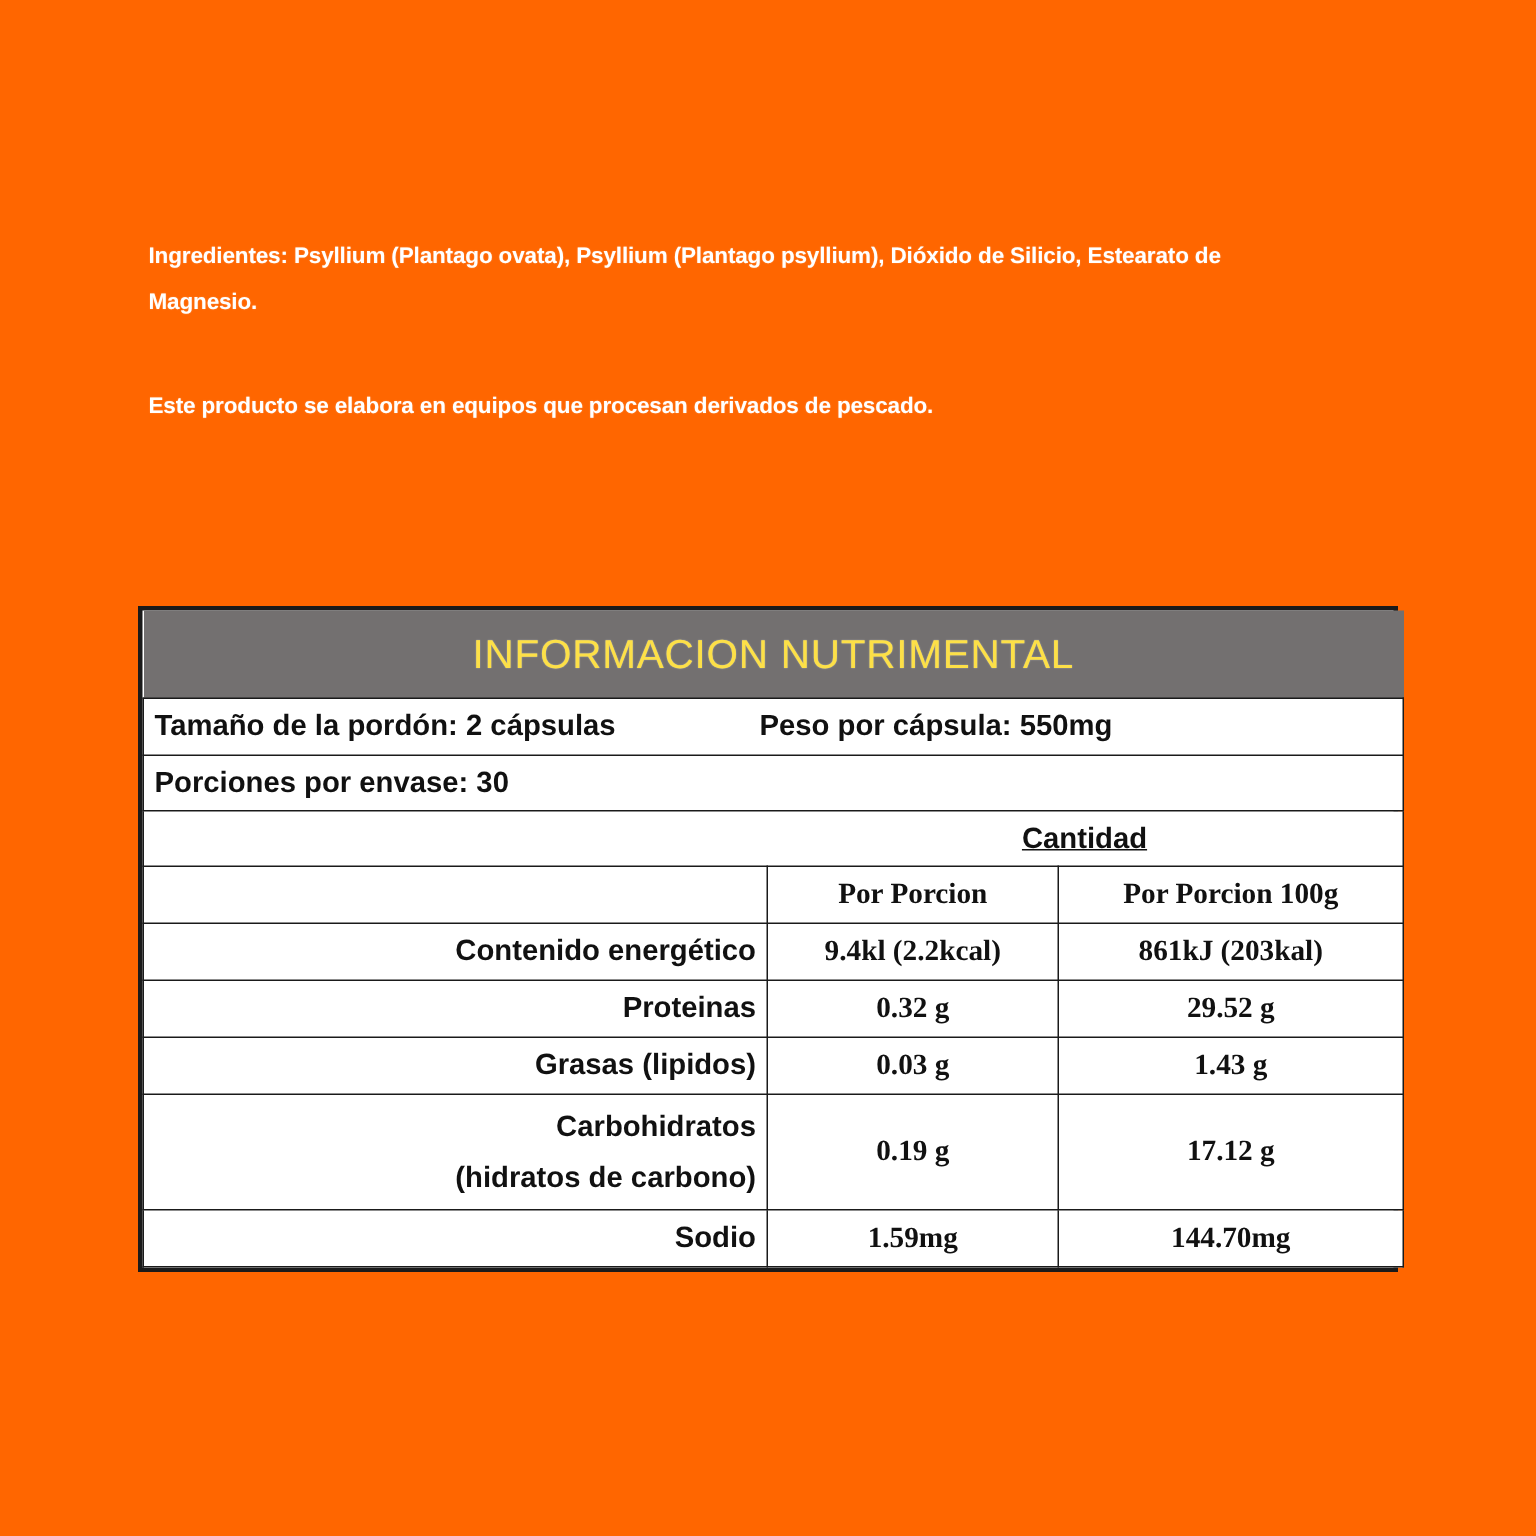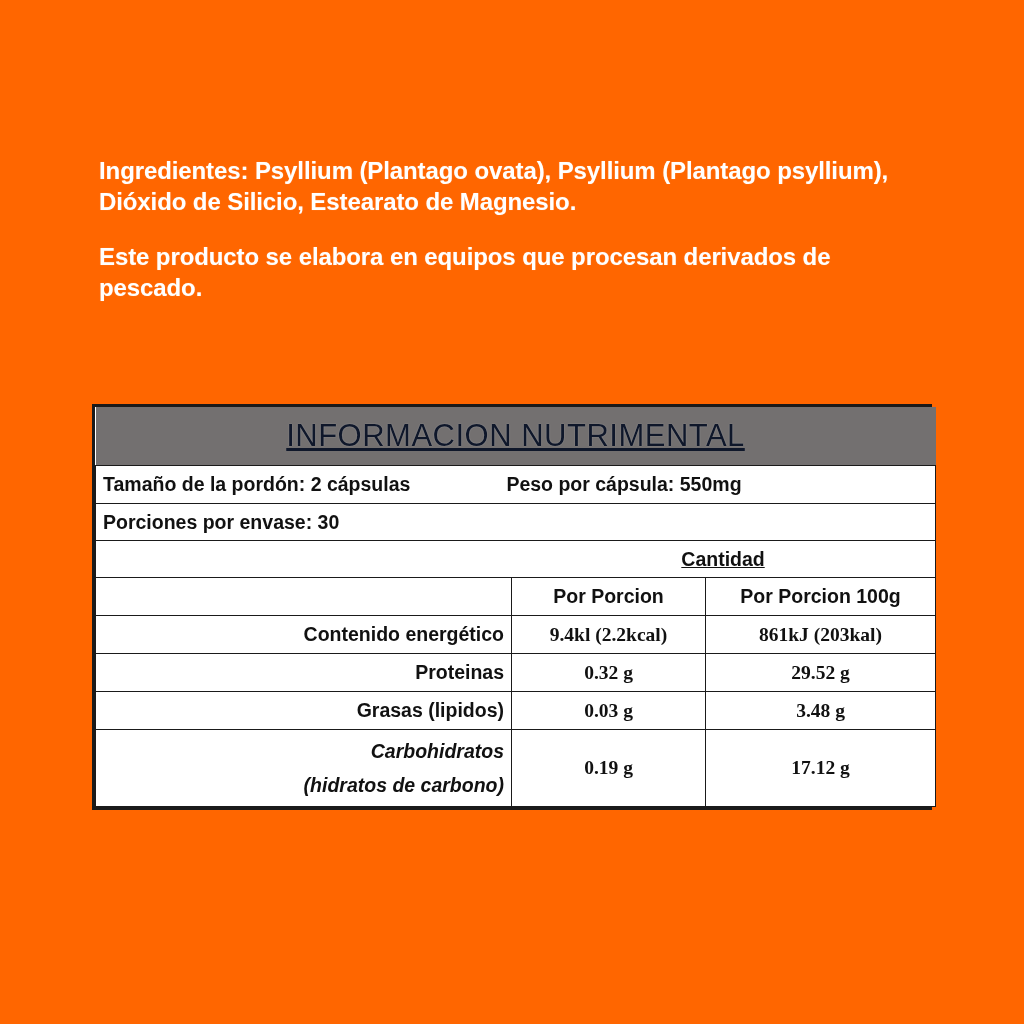--- a/index.html
+++ b/index.html
@@ -23,29 +23,29 @@
   
   .info-block {
     position: absolute;
     left: 99px;
     top: 155px;
     width: 800px;
   }
   .para {
     color: #FFFFFF;
     font-weight: bold;
-    font-size: 24px;
+    font-size: 15px;
     line-height: 31px;
     letter-spacing: -0.1px;
     margin: 0;
     text-shadow: 0 0 1px rgba(255,255,255,0.35);
   }
   .para.ingredients { width: 790px; }
   .para.usage { margin-top: 64px; width: 790px; }
-  .para.warning { margin-top: 24px; width: 745px; }
+  .para.warning { margin-top: 38px; width: 745px; }
 
   
   .nutrition-table {
     position: absolute;
     left: 92px;
     top: 404px;
     width: 840px;
     border: 3px solid #1a1a1a;
     border-collapse: collapse;
     background: #ffffff;
@@ -68,27 +68,26 @@
   .title-band {
     background: #737070 !important;
     border: none !important;
     padding: 0 !important;
     height: 58px;
     text-align: center;
     vertical-align: middle;
   }
   .title-text {
     display: block;
-    color: #0f172a;
-    font-size: 31px;
+    color: #fde047;
+    font-size: 27px;
     font-weight: normal;
     letter-spacing: 0.5px;
     line-height: 58px;
     text-shadow: 0 0 1px rgba(255,255,255,0.5);
-    text-decoration: underline;
   }
   .serving-row td {
     height: 38px;
     vertical-align: middle;
   }
   .serving-inner {
     display: flex;
     align-items: flex-start;
   }
   .serving-size {
@@ -113,38 +112,38 @@
     display: block;
     width: 100%;
     text-align: center;
     padding-left: 415px;
     box-sizing: border-box;
   }
   .colheads-row td {
     height: 38px;
     vertical-align: middle;
     text-align: center;
+    font-family: Liberation Serif, serif;
   }
   .data-row td {
     height: 38px;
     vertical-align: middle;
   }
   .data-row td.label {
     text-align: right;
   }
   .data-row td.value {
     text-align: center;
     font-family: Liberation Serif, serif;
   }
   .tall-row td {
     height: 76px;
   }
   .tall-row td.label {
     line-height: 34px;
-    font-style: italic;
   }
   .col-label { width: 416px; }
   .col-v1 { width: 194px; }
   .col-v2 { width: 230px; }
 </style>
 </head>
 <body>
 
 <div class="page">
 
@@ -200,29 +199,34 @@
 
         <tr class="data-row">
           <td class="label">Proteinas</td>
           <td class="value">0.32 g</td>
           <td class="value">29.52 g</td>
         </tr>
 
         <tr class="data-row">
           <td class="label">Grasas (lipidos)</td>
           <td class="value">0.03 g</td>
-          <td class="value">3.48 g</td>
+          <td class="value">1.43 g</td>
         </tr>
 
         <tr class="data-row tall-row">
           <td class="label">
             <span>Carbohidratos</span><br>
             <span>(hidratos de carbono)</span>
           </td>
           <td class="value">0.19 g</td>
           <td class="value">17.12 g</td>
         </tr>
 
+        <tr class="data-row">
+          <td class="label">Sodio</td>
+          <td class="value">1.59mg</td>
+          <td class="value">144.70mg</td>
+        </tr>
       </tbody>
     </table>
   </div>
 
 </div>
 
 </body></html>

